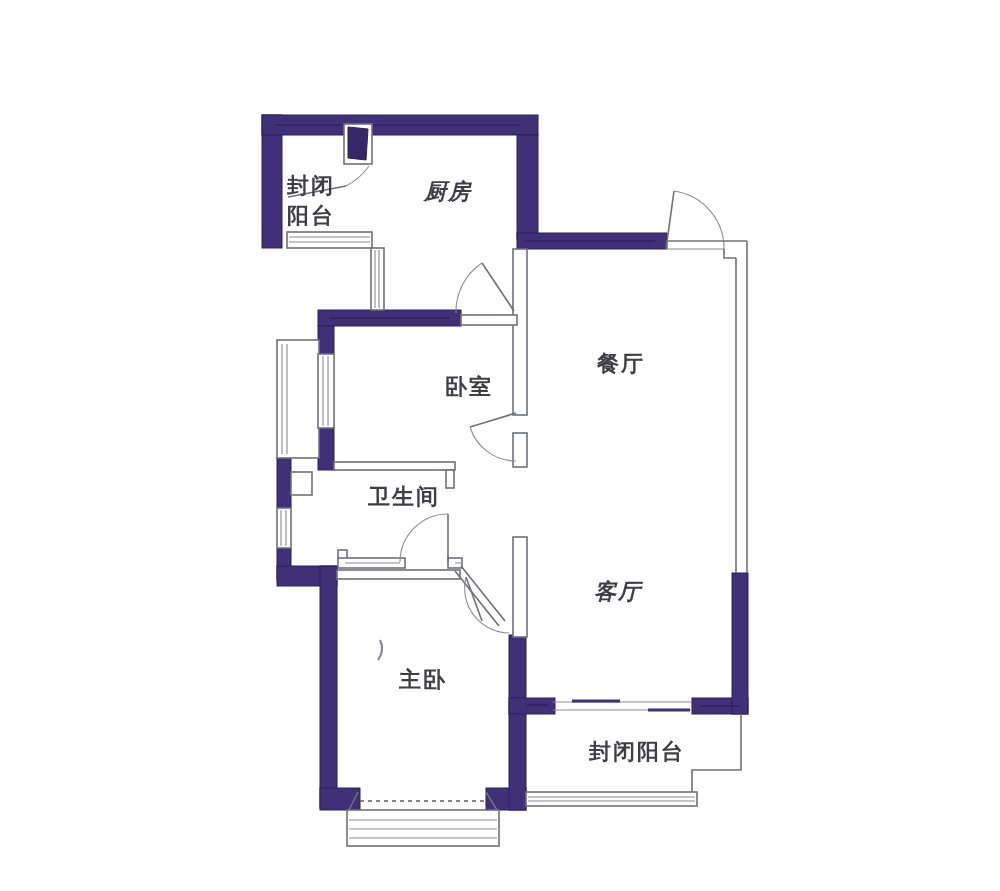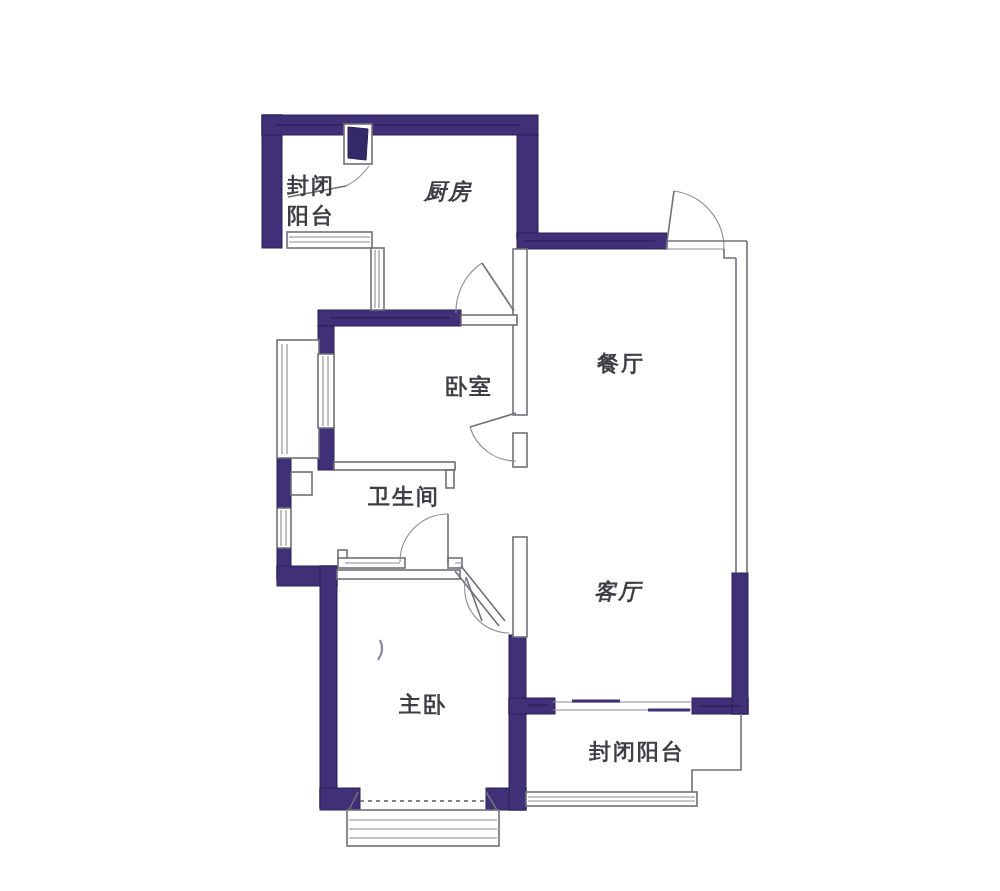--- a/index.html
+++ b/index.html
@@ -140,16 +140,16 @@
 
   <div class="room-label" style="left:311px;top:201px;">
     <div>封闭</div>
     <div>阳台</div>
   </div>
   <div class="room-label" style="left:448px;top:192px;font-style:italic;">厨房</div>
   <div class="room-label" style="left:621px;top:364px;">餐厅</div>
   <div class="room-label" style="left:436px;top:387px;margin-left:33px;">卧室</div>
   <div class="room-label" style="left:364px;top:497px;margin-left:40px;">卫生间</div>
   <div class="room-label" style="left:618px;top:592px;font-style:italic;">客厅</div>
-  <div class="room-label" style="left:423px;top:705px;">主卧</div>
+  <div class="room-label" style="left:423px;top:680px;">主卧</div>
   <div class="room-label" style="left:637px;top:752px;">封闭阳台</div>
 
 </div>
 
 </body></html>

